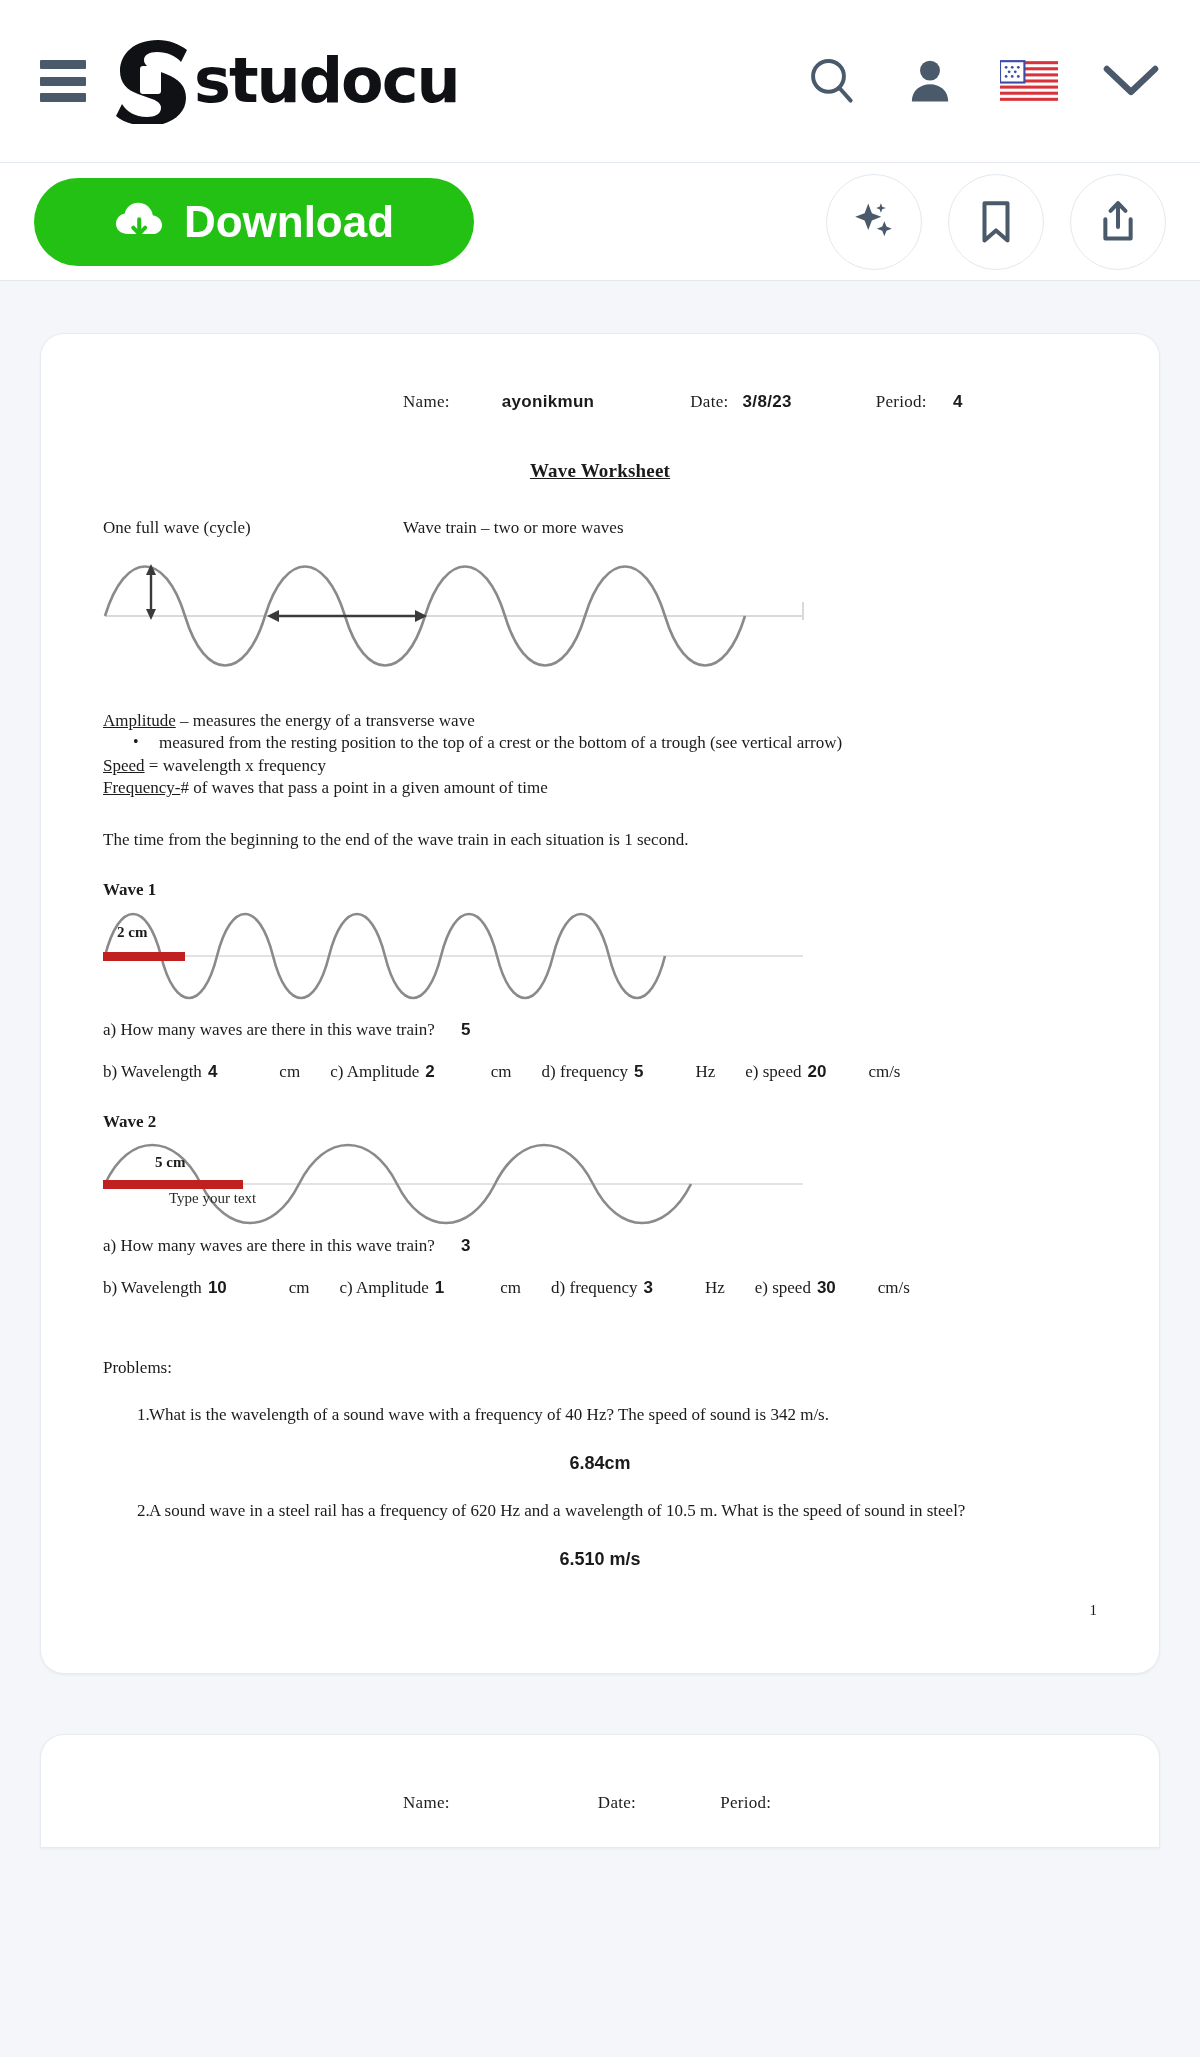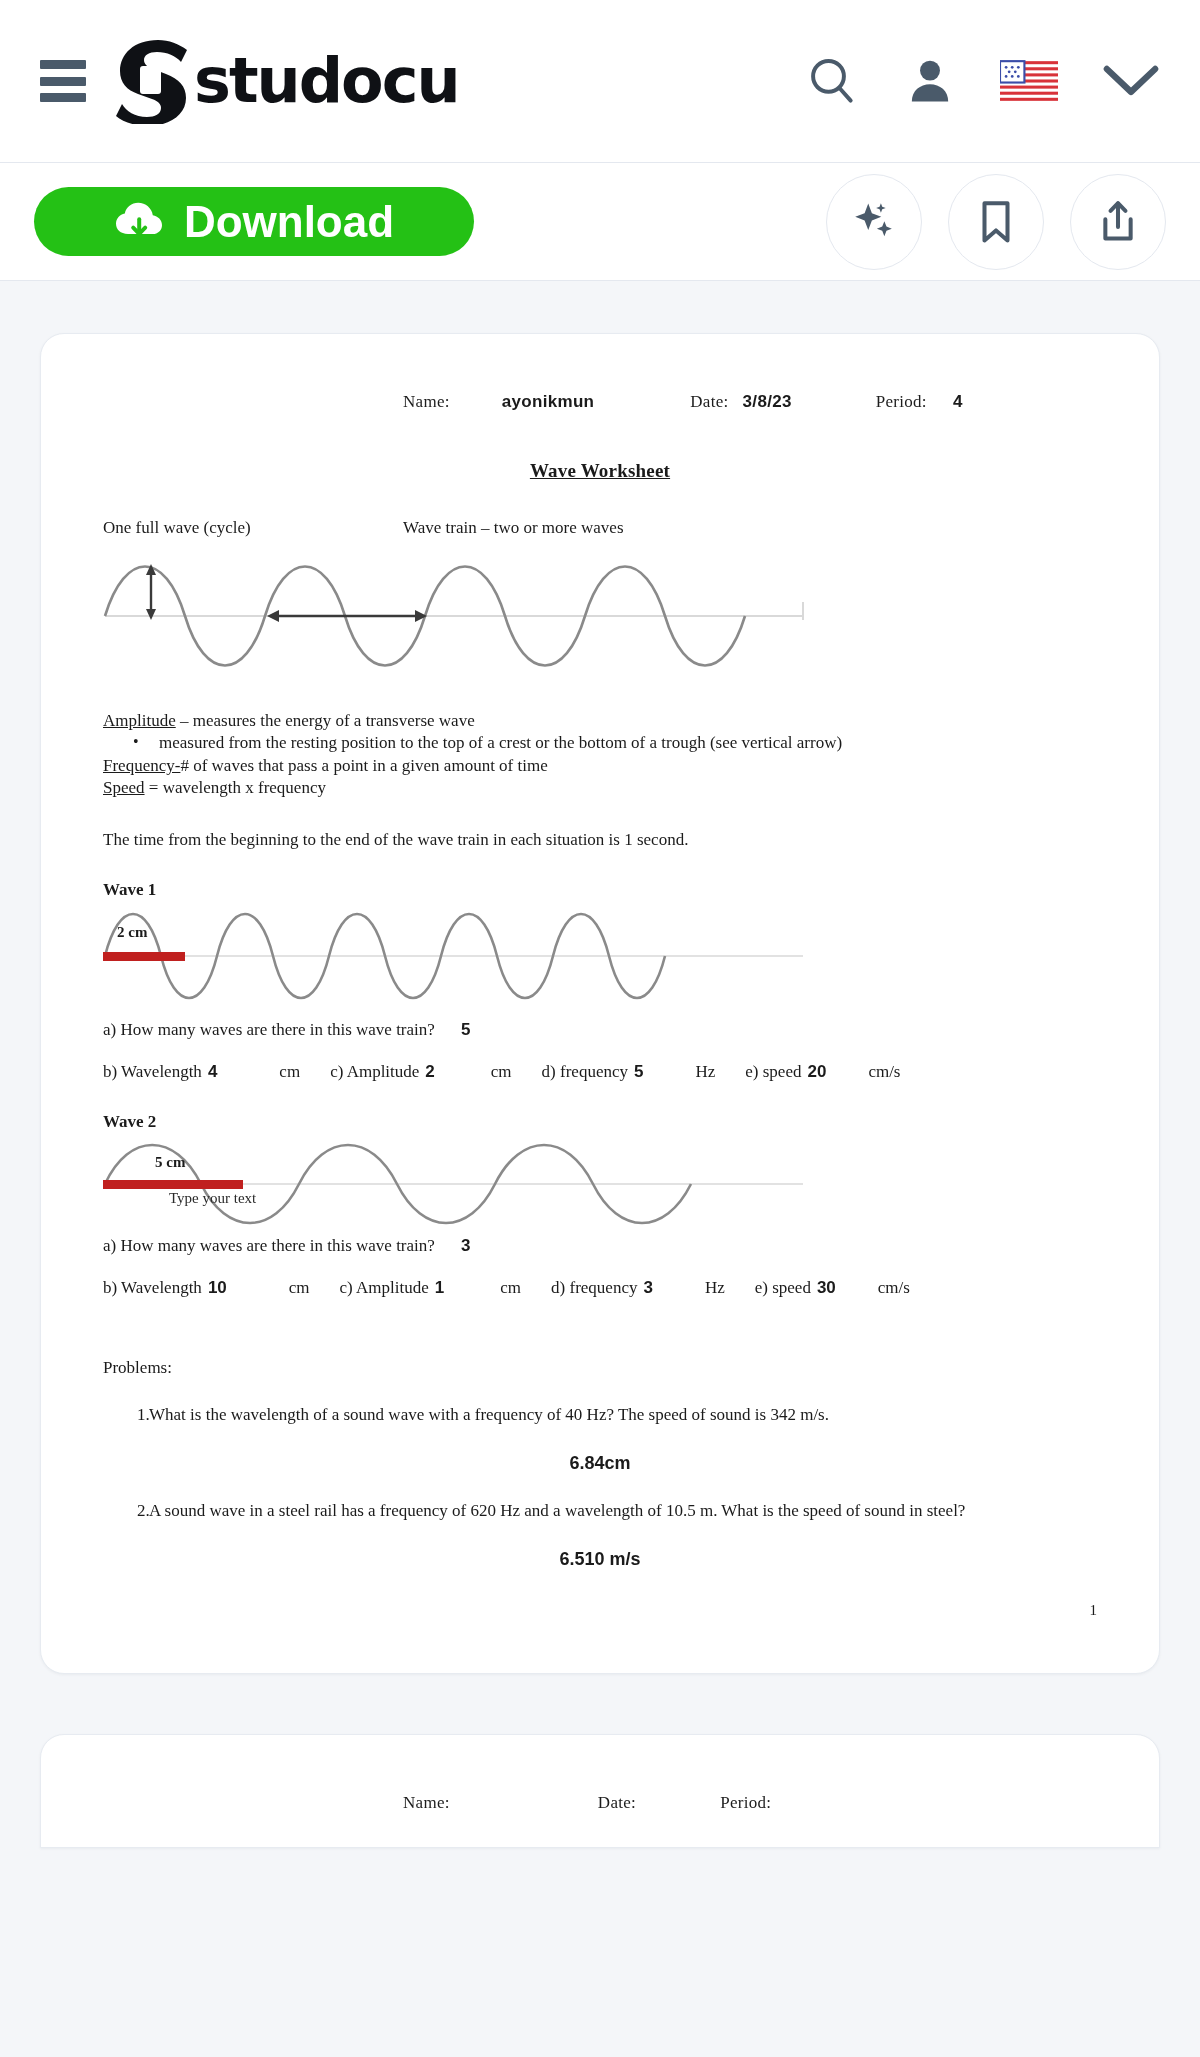--- a/index.html
+++ b/index.html
@@ -56,21 +56,21 @@
   
   .doc-toolbar {
     width: 1200px;
     height: 118px;
     background: #ffffff;
     display: flex; align-items: center;
     padding: 0 34px;
     border-bottom: 1px solid #e4e8ef;
   }
   .download-btn {
-    height: 69px;
+    height: 88px;
     min-width: 440px;
     background: #24c115;
     border: none; border-radius: 44px;
     color: #fff;
     font-family: "Liberation Sans", sans-serif;
     font-size: 44px; font-weight: 700;
     display: flex; align-items: center; justify-content: center; gap: 18px;
     cursor: pointer;
     padding: 0 40px;
   }
@@ -351,24 +351,24 @@
         <line x1="700" y1="58" x2="700" y2="76" stroke="#d9d9d9" stroke-width="2"></line>
       </svg>
     </div>
 
     <div class="defs">
       <div>
         <u>Amplitude</u><span> – measures the energy of a transverse wave</span>
       </div>
       <div class="bullet-line">measured from the resting position to the top of a crest or the bottom of a trough (see vertical arrow)</div>
       <div>
-        <u>Frequency-</u><span># of waves that pass a point in a given amount of time</span>
+        <u>Speed</u><span> = wavelength x frequency</span>
       </div>
       <div>
-        <u>Speed</u><span> = wavelength x frequency</span>
+        <u>Frequency-</u><span># of waves that pass a point in a given amount of time</span>
       </div>
     </div>
 
     <div class="time-note">The time from the beginning to the end of the wave train in each situation is 1 second.</div>
 
     <div class="wave-head">Wave 1</div>
 
     <div class="wave-fig">
       <svg width="760" height="100" viewBox="0 0 760 100">
         <line x1="2" y1="50" x2="700" y2="50" stroke="#e2e2e2" stroke-width="2"></line>

